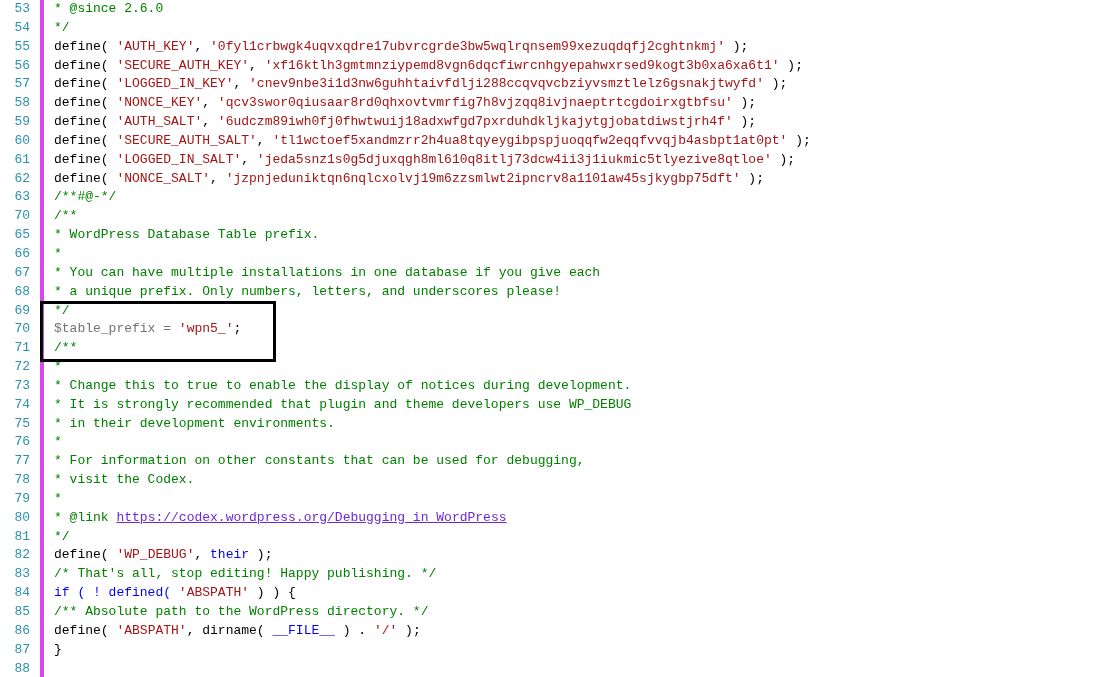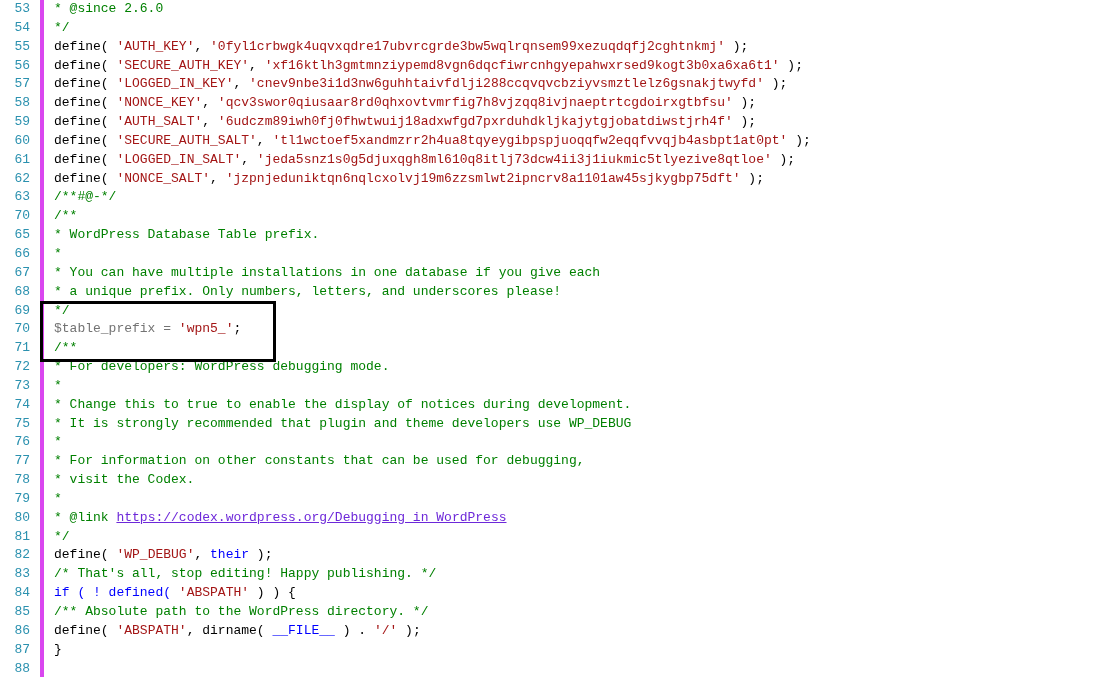--- a/index.html
+++ b/index.html
@@ -104,24 +104,24 @@
     <div class="line"><span>define( </span><span class="c-string">'NONCE_SALT'</span><span>,       </span><span class="c-string">'jzpnjeduniktqn6nqlcxolvj19m6zzsmlwt2ipncrv8a1101aw45sjkygbp75dft'</span><span> );</span></div>
     <div class="line"><span class="c-comment">/**#@-*/</span></div>
     <div class="line"><span class="c-comment">/**</span></div>
     <div class="line"><span class="c-comment"> * WordPress Database Table prefix.</span></div>
     <div class="line"><span class="c-comment"> *</span></div>
     <div class="line"><span class="c-comment"> * You can have multiple installations in one database if you give each</span></div>
     <div class="line"><span class="c-comment"> * a unique prefix. Only numbers, letters, and underscores please!</span></div>
     <div class="line"><span class="c-comment"> */</span></div>
     <div class="line"><span class="c-var">$table_prefix = </span><span class="c-string">'wpn5_'</span><span>;</span></div>
     <div class="line"><span class="c-comment">/**</span></div>
-    <div class="line"><span class="c-comment"> * For developers: WordPress debugging mode.</span></div>
     <div class="line"><span class="c-comment"> *</span></div>
     <div class="line"><span class="c-comment"> * Change this to true to enable the display of notices during development.</span></div>
     <div class="line"><span class="c-comment"> * It is strongly recommended that plugin and theme developers use WP_DEBUG</span></div>
+    <div class="line"><span class="c-comment"> * in their development environments.</span></div>
     <div class="line"><span class="c-comment"> *</span></div>
     <div class="line"><span class="c-comment"> * For information on other constants that can be used for debugging,</span></div>
     <div class="line"><span class="c-comment"> * visit the Codex.</span></div>
     <div class="line"><span class="c-comment"> *</span></div>
     <div class="line"><span class="c-comment"> * @link </span><span class="c-link">https://codex.wordpress.org/Debugging_in_WordPress</span></div>
     <div class="line"><span class="c-comment"> */</span></div>
     <div class="line"><span>define( </span><span class="c-string">'WP_DEBUG'</span><span>, </span><span class="c-bool">their</span><span> );</span></div>
     <div class="line"><span class="c-comment">/* That's all, stop editing! Happy publishing. */</span></div>
     <div class="line"><span class="c-keyword">if ( ! defined( </span><span class="c-string">'ABSPATH'</span><span> ) ) {</span></div>
     <div class="line"><span class="c-comment">/** Absolute path to the WordPress directory. */</span></div>

